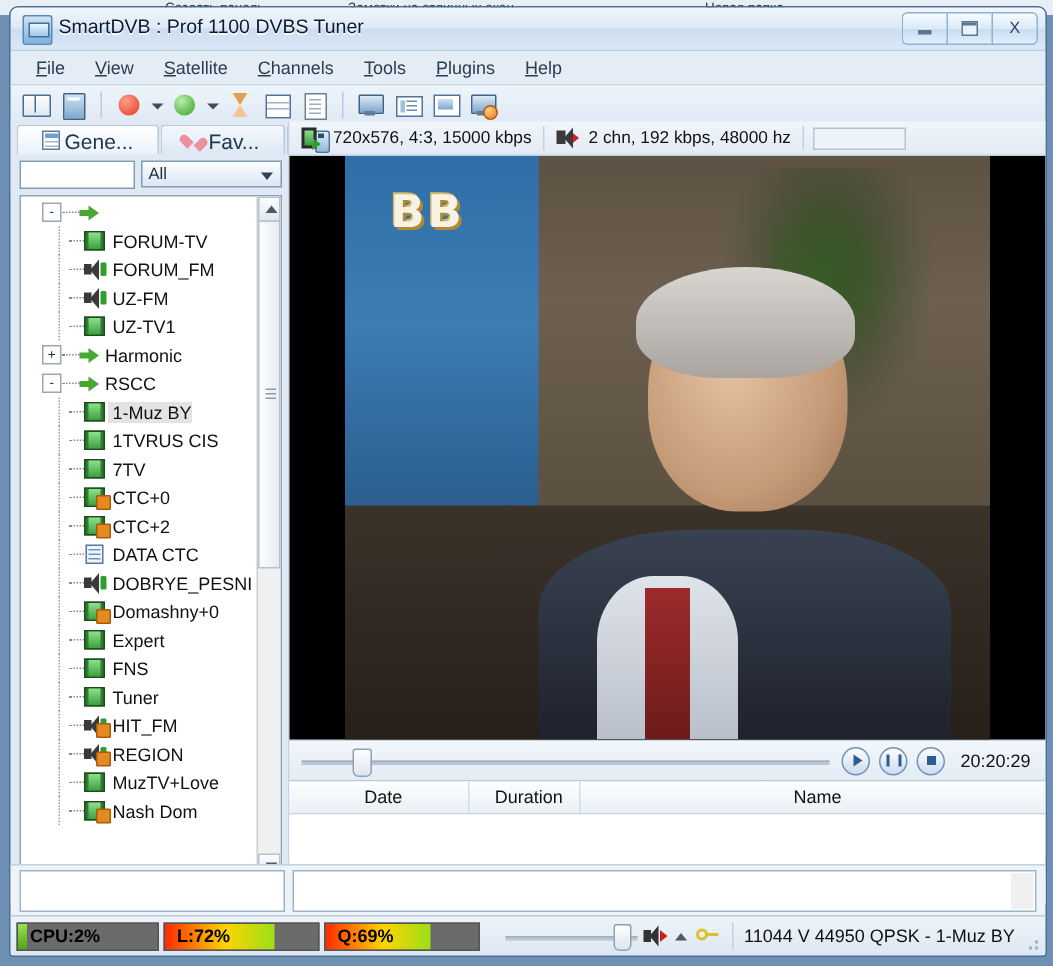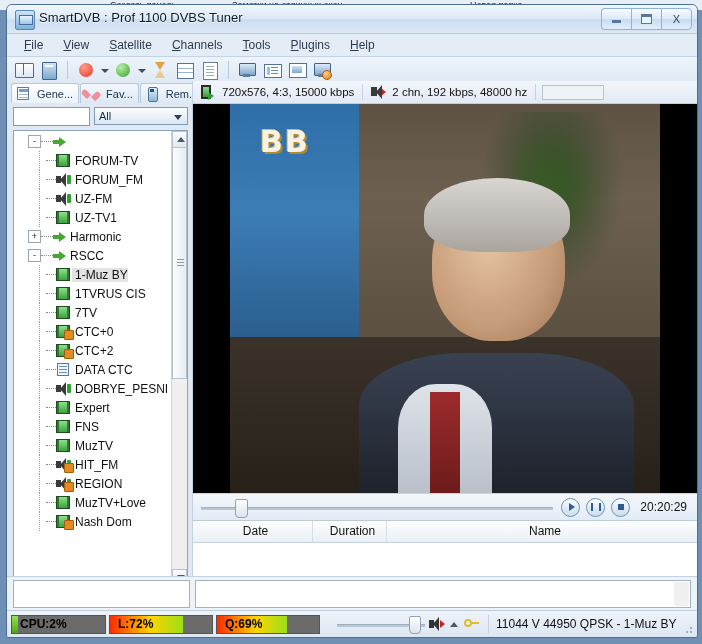--- a/index.html
+++ b/index.html
@@ -104,24 +104,24 @@
   .badge{position:absolute;right:1px;bottom:1px;width:8px;height:8px;border-radius:50%;background:radial-gradient(circle at 35% 30%,#ffd08a,#e07b12);border:1px solid #b35c05;}
 
   
   .content{position:absolute;left:0;right:0;top:76px;bottom:34px;display:flex;}
   .left-pane{width:185px;display:flex;flex-direction:column;background:#dfe8f3;}
   .right-pane{flex:1;display:flex;flex-direction:column;background:#e7eef7;border-left:1px solid #c4d3e3;}
 
   
   .tabs{display:flex;height:22px;align-items:flex-end;padding-left:4px;background:#dfe8f3;}
   .tab{
-    display:flex;align-items:center;gap:8px;height:19px;padding:0 5px;
+    display:flex;align-items:center;gap:3px;height:19px;padding:0 16px;
     background:linear-gradient(180deg,#f4f8fd,#dde8f4);
     border:1px solid #b7c9dc;border-bottom:none;border-radius:3px 3px 0 0;
-    font-size:11px;color:#20374e;white-space:nowrap;margin-right:1px;
+    font-size:14px;color:#20374e;white-space:nowrap;margin-right:1px;
   }
   .tab.active{background:linear-gradient(180deg,#ffffff,#eaf2fb);}
   .tabicon{width:12px;height:13px;position:relative;flex:none;}
   .ti-gen{position:absolute;inset:0;background:#fff;border:1px solid #5b7d9f;}
   .ti-gen:after{content:"";position:absolute;left:1px;top:1px;width:9px;height:3px;background:#6f9fce;}
   .ti-gen:before{content:"";position:absolute;left:1px;top:6px;width:9px;height:1px;background:#9db8ce;box-shadow:0 3px 0 #9db8ce;}
   .ti-fav{position:absolute;left:0;top:1px;width:12px;height:11px;}
   .ti-fav:before,.ti-fav:after{content:"";position:absolute;top:0;width:6px;height:9px;border-radius:6px 6px 0 0;background:#ef8f9e;}
   .ti-fav:before{left:0;transform:rotate(-45deg);transform-origin:50% 100%;}
   .ti-fav:after{left:5px;transform:rotate(45deg);transform-origin:0 100%;}
@@ -526,40 +526,50 @@
                   </span>
                 </span>
                 <span class="label">DOBRYE_PESNI</span>
               </div>
               <div class="trow">
                 <span class="indent" style="width: 20px;"></span>
                 <span class="dots-v"></span>
                 <span class="dots" style="width: 10px;"></span>
                 <span class="iconwrap">
                   <span class="ic-tv"></span>
+                  <i class="lock"></i>
+                </span>
+                <span class="label">Domashny+0</span>
+              </div>
+              <div class="trow">
+                <span class="indent" style="width: 20px;"></span>
+                <span class="dots-v"></span>
+                <span class="dots" style="width: 10px;"></span>
+                <span class="iconwrap">
+                  <span class="ic-tv"></span>
                 </span>
                 <span class="label">Expert</span>
               </div>
               <div class="trow">
                 <span class="indent" style="width: 20px;"></span>
                 <span class="dots-v"></span>
                 <span class="dots" style="width: 10px;"></span>
                 <span class="iconwrap">
                   <span class="ic-tv"></span>
                 </span>
                 <span class="label">FNS</span>
               </div>
               <div class="trow">
                 <span class="indent" style="width: 20px;"></span>
                 <span class="dots-v"></span>
                 <span class="dots" style="width: 10px;"></span>
                 <span class="iconwrap">
                   <span class="ic-tv"></span>
                 </span>
-                <span class="label">MuzTV</span>
+                <span class="label">Tuner</span>
               </div>
               <div class="trow">
                 <span class="indent" style="width: 20px;"></span>
                 <span class="dots-v"></span>
                 <span class="dots" style="width: 10px;"></span>
                 <span class="iconwrap">
                   <span class="ic-spk">
                     <i class="snd-wave"></i>
                   </span>
                   <i class="lock"></i>

